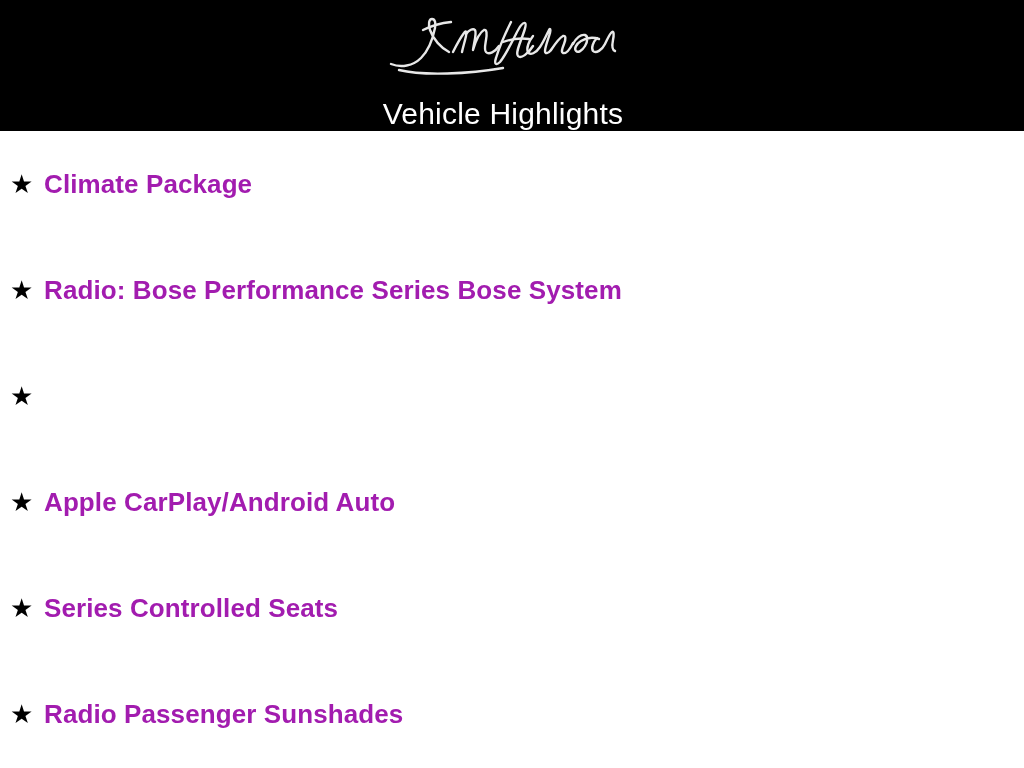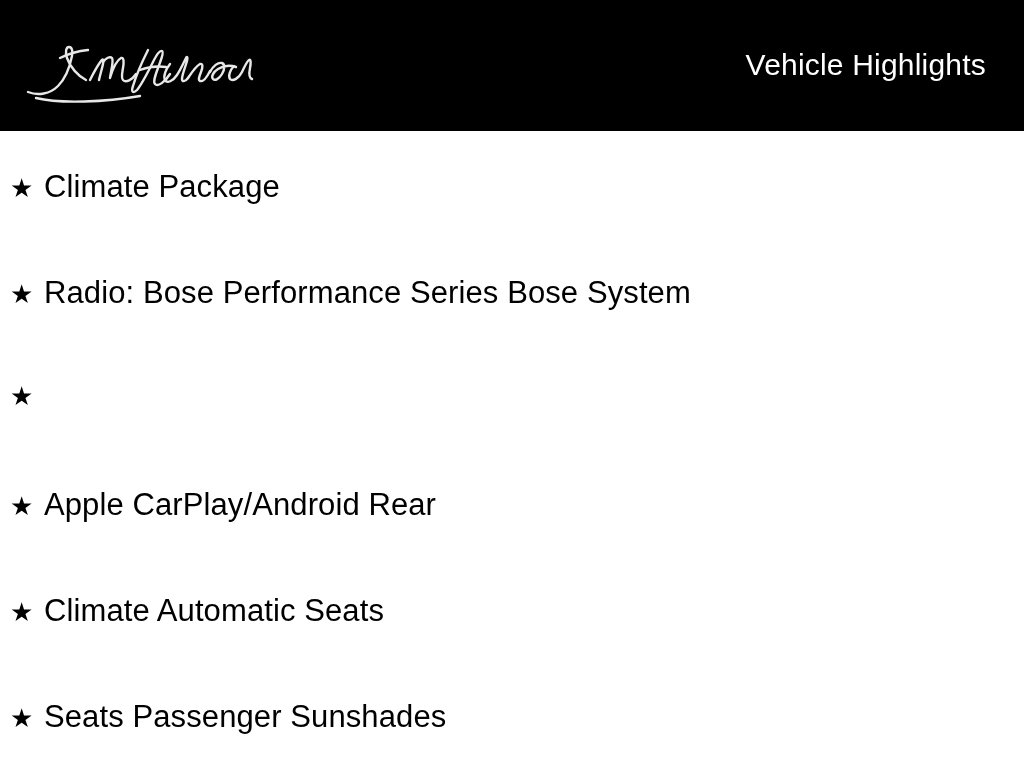--- a/index.html
+++ b/index.html
@@ -22,20 +22,21 @@
   .header {
     position: relative;
     width: 1024px;
     height: 131px;
     background: #000000;
     display: flex;
     align-items: center;
     justify-content: space-between;
     box-sizing: border-box;
     padding: 0 38px 0 20px;
+    flex-direction: column;
   }
   .logo {
     position: relative;
     width: 240px;
     height: 70px;
     display: block;
     flex: 0 0 auto;
     margin-top: 6px;
   }
   .logo svg {
@@ -69,23 +70,23 @@
   }
   .bullet {
     color: #000000;
     font-size: 26px;
     line-height: 1;
     width: 34px;
     flex: 0 0 34px;
     text-align: left;
   }
   .highlight-label {
-    color: #000000;
-    font-size: 31px;
-    font-weight: 400;
+    color: #a21caf;
+    font-size: 26px;
+    font-weight: 700;
     line-height: 1;
     letter-spacing: 0.1px;
     white-space: nowrap;
   }
 </style>
 </head>
 <body>
 
 <div class="page">
 
@@ -117,25 +118,25 @@
     </li>
     <li class="highlight-item">
       <span class="bullet">★</span>
       <span class="highlight-label">Radio: Bose Performance Series Bose System</span>
     </li>
     <li class="highlight-item">
       <span class="bullet">★</span>
     </li>
     <li class="highlight-item">
       <span class="bullet">★</span>
-      <span class="highlight-label">Apple CarPlay/Android Rear</span>
+      <span class="highlight-label">Apple CarPlay/Android Auto</span>
     </li>
     <li class="highlight-item">
       <span class="bullet">★</span>
-      <span class="highlight-label">Climate Automatic Seats</span>
+      <span class="highlight-label">Series Controlled Seats</span>
     </li>
     <li class="highlight-item">
       <span class="bullet">★</span>
-      <span class="highlight-label">Seats Passenger Sunshades</span>
+      <span class="highlight-label">Radio Passenger Sunshades</span>
     </li>
   </ul>
 
 </div>
 
 </body></html>

